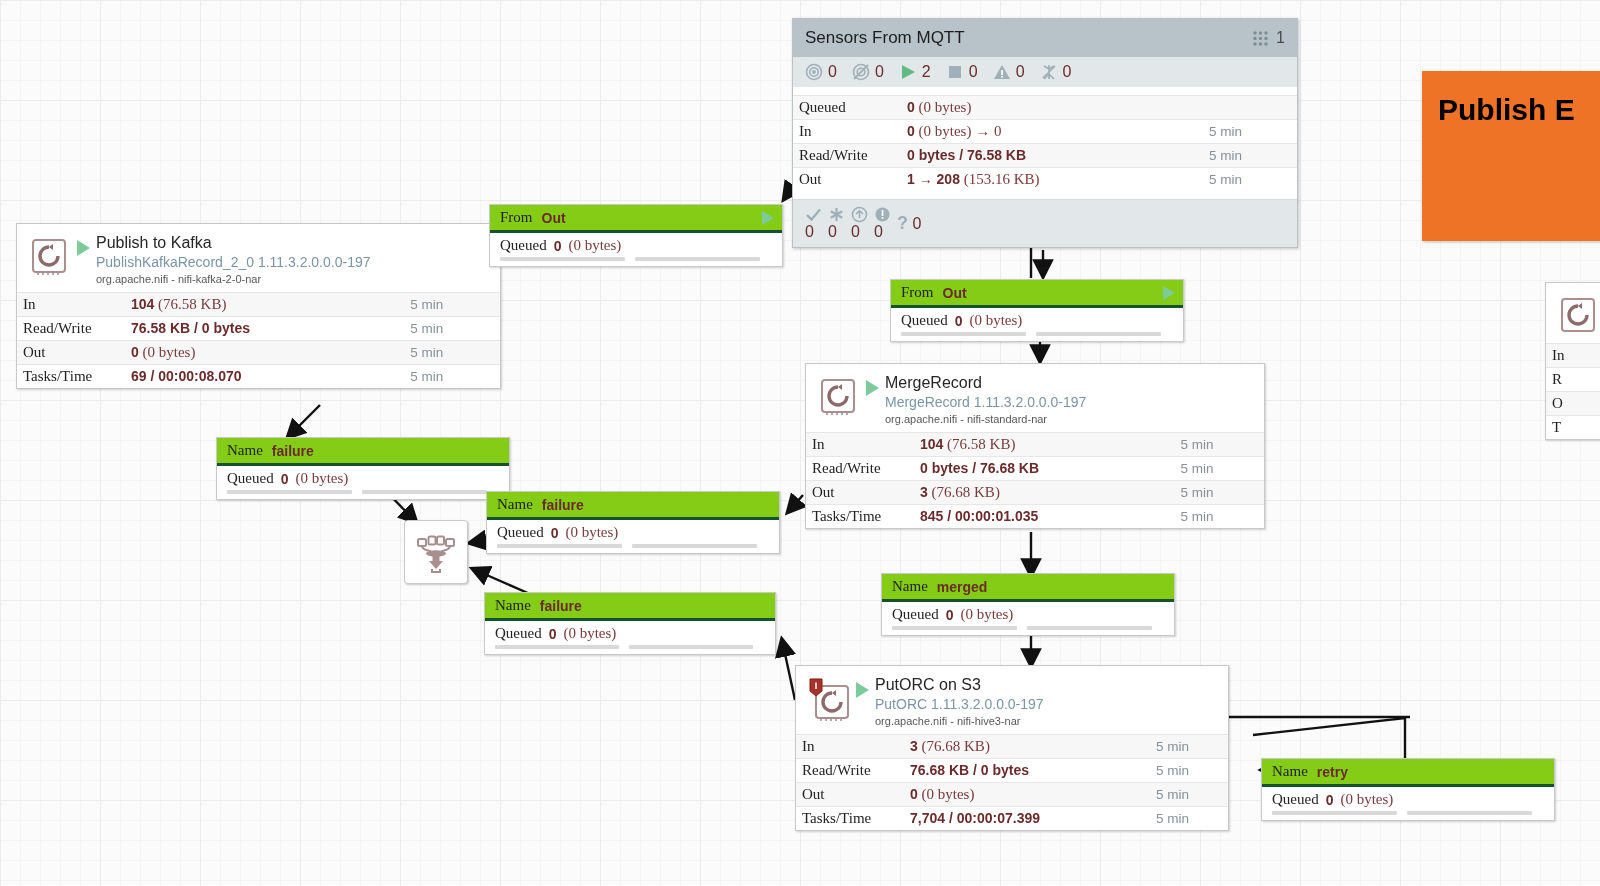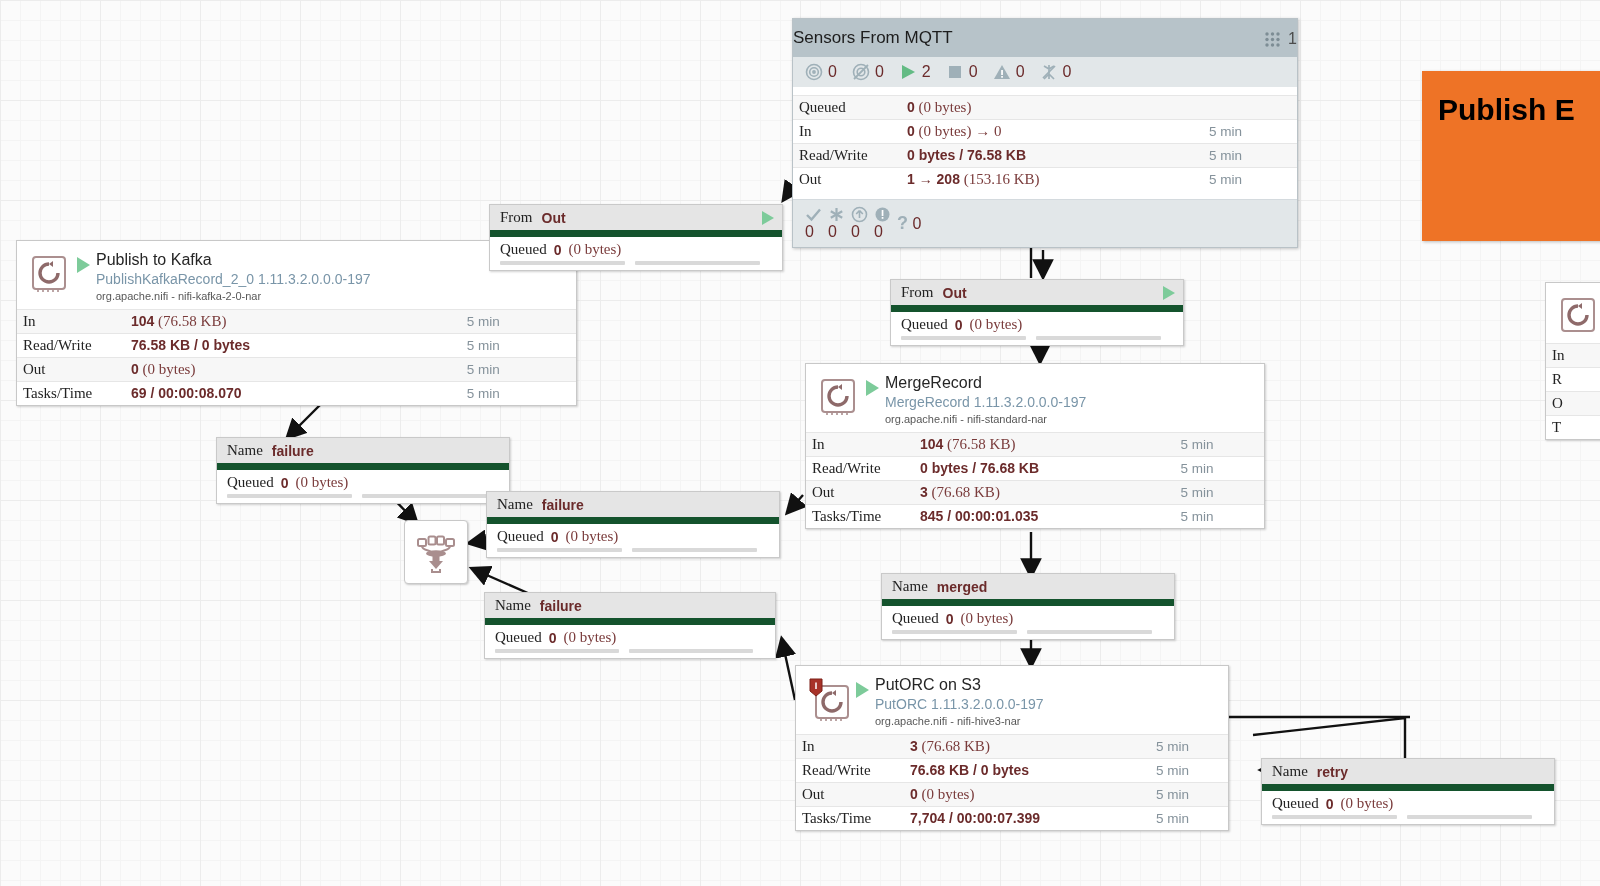--- a/index.html
+++ b/index.html
@@ -45,41 +45,41 @@
   table.stats tr:nth-child(even){background:#ffffff;}
   td.lbl{color:#222;font-family:"Liberation Serif",serif;font-size:15px;padding-left:10px;width:96px;}
   td.val{color:#7a3b3b;font-family:"Liberation Serif",serif;font-size:15px;}
   td.val b{color:#6b2b2b;font-family:"Liberation Sans",sans-serif;font-size:14px;font-weight:bold;}
   td.tm{text-align:left;color:#85929b;font-size:13.5px;padding-right:10px;font-family:"Liberation Sans",sans-serif;}
 
   
   .pg{background:#fff;border:1px solid #b9c2c7;box-shadow:1px 1px 3px rgba(0,0,0,.22);}
   .pg-title{
     background:#b7c3c9;color:#1d1d1d;font-size:17px;
-    padding:9px 0;display:flex;align-items:flex-end;justify-content:space-between;
+    padding:9px 12px;display:flex;align-items:center;justify-content:space-between;
   }
   .pg-count{display:flex;align-items:center;gap:7px;font-size:16px;color:#4c4c4c;}
   .pg-bar{
     background:#e2e7e9;display:flex;align-items:center;gap:6px;
     padding:6px 12px;font-size:16px;color:#6b2b2b;
   }
   .pg-bar .pair{display:flex;align-items:center;gap:5px;margin-right:9px;}
   .pg-foot{
     background:#e2e7e9;display:flex;align-items:center;gap:6px;
     padding:6px 12px;font-size:16px;color:#6b2b2b;border-top:1px solid #d4dade;
   }
   .pg-spacer{height:8px;background:#fff;}
 
   
   .conn{
     background:#fff;border:1px solid #c9c9c9;box-shadow:1px 1px 2px rgba(0,0,0,.18);
     position:absolute;box-sizing:border-box;
   }
   .conn-row1{
-    background:#e5e5e5;border-bottom:7px solid #14532d;
+    background:#84cc16;border-bottom:3px solid #14532d;
     padding:4px 8px 4px 10px;display:flex;align-items:center;gap:9px;
     font-family:"Liberation Serif",serif;font-size:15px;color:#222;
   }
   .conn-row1 b{color:#6b2b2b;font-family:"Liberation Sans",sans-serif;font-size:14px;}
   .conn-row1 .sp{margin-left:auto;}
   .conn-row2{
     padding:4px 8px 3px 10px;display:flex;align-items:center;gap:7px;
     font-family:"Liberation Serif",serif;font-size:15px;color:#7a3b3b;
   }
   .conn-row2 .k{color:#222;}
@@ -281,21 +281,21 @@
         </svg>
         <span>0</span>
       </span>
       <span class="pair">
         <span style="color:#9fb0b8;font-size:18px;font-weight:bold;">?</span>
         <span>0</span>
       </span>
     </div>
   </div>
 
-  <div class="node proc" style="left:16px;top:240px;width:561px;">
+  <div class="node proc" style="left:16px;top:223px;width:485px;">
     <div class="proc-head">
       <span class="proc-ico">
         <svg class="sv" width="44" height="44" viewBox="0 0 44 44">
           <rect x="6" y="6" width="32" height="32" rx="3" fill="#fff" stroke="#ab8f8f" stroke-width="2"></rect>
           <path d="M22,13 a9,9 0 1,0 9,9" fill="none" stroke="#8e6a6a" stroke-width="3.4"></path>
           <path d="M26,10 L22,13 L26,16 z" fill="#8e6a6a"></path>
           <g stroke="#ab8f8f" stroke-width="1.6">
             <line x1="11" y1="38" x2="11" y2="41"></line>
               <line x1="16" y1="38" x2="16" y2="41"></line>
             <line x1="21" y1="38" x2="21" y2="41"></line>

